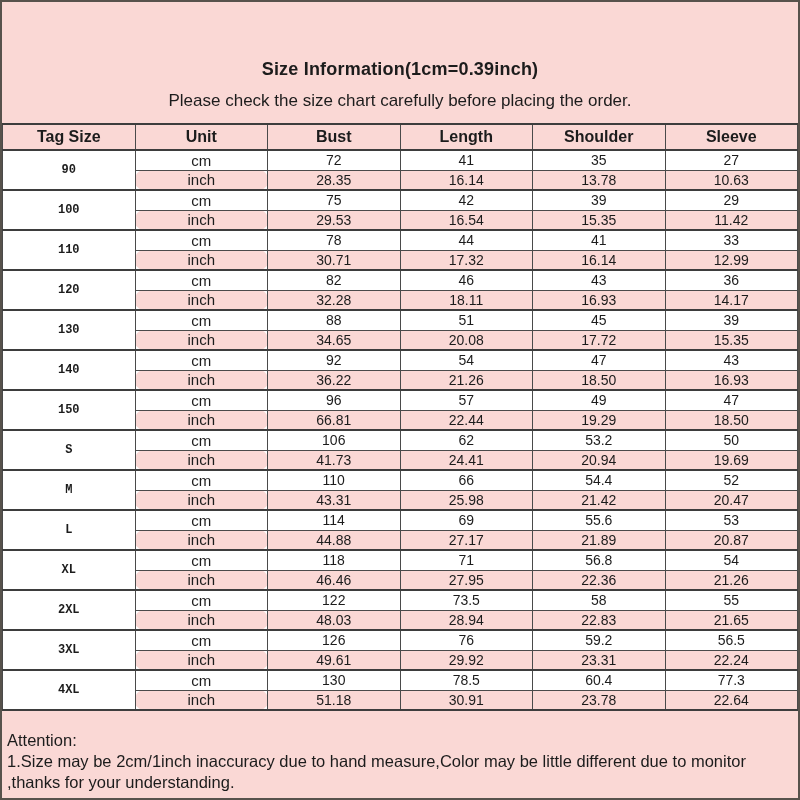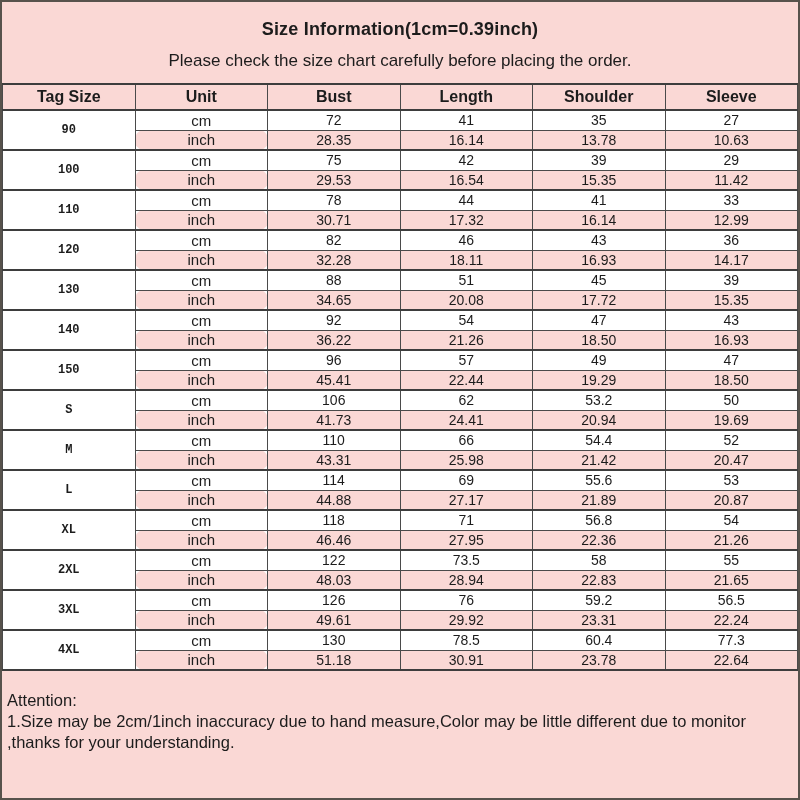--- a/index.html
+++ b/index.html
@@ -21,20 +21,21 @@
   
   .title-block {
     height: 81px;
     display: flex;
     flex-direction: column;
     align-items: center;
     justify-content: center;
     text-align: left;
     gap: 11px;
     padding-top: 4px;
+    margin-top: 40px;
   }
   .title { font-size: 18px; font-weight: bold; letter-spacing: 0.2px; }
   .subtitle { font-size: 17px; font-weight: normal; }
   
   table.size-table {
     width: 100%;
     border-collapse: collapse;
     table-layout: fixed;
     background: #ffffff;
   }
@@ -194,21 +195,21 @@
         <tr class="row-cm">
           <td class="tag-cell" rowspan="2">150</td>
           <td class="unit-cell">cm</td>
           <td class="value-cell">96</td>
           <td class="value-cell">57</td>
           <td class="value-cell">49</td>
           <td class="value-cell">47</td>
         </tr>
         <tr class="row-inch">
           <td class="unit-cell">inch</td>
-          <td class="value-cell">45.41</td>
+          <td class="value-cell">66.81</td>
           <td class="value-cell">22.44</td>
           <td class="value-cell">19.29</td>
           <td class="value-cell">18.50</td>
         </tr>
         <tr class="row-cm">
           <td class="tag-cell" rowspan="2">S</td>
           <td class="unit-cell">cm</td>
           <td class="value-cell">106</td>
           <td class="value-cell">62</td>
           <td class="value-cell">53.2</td>

